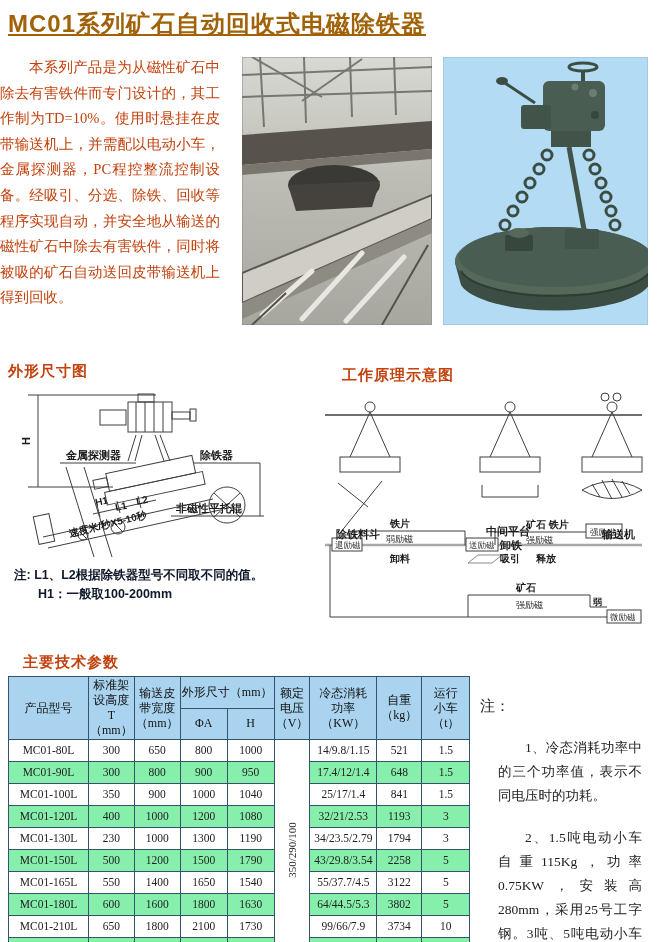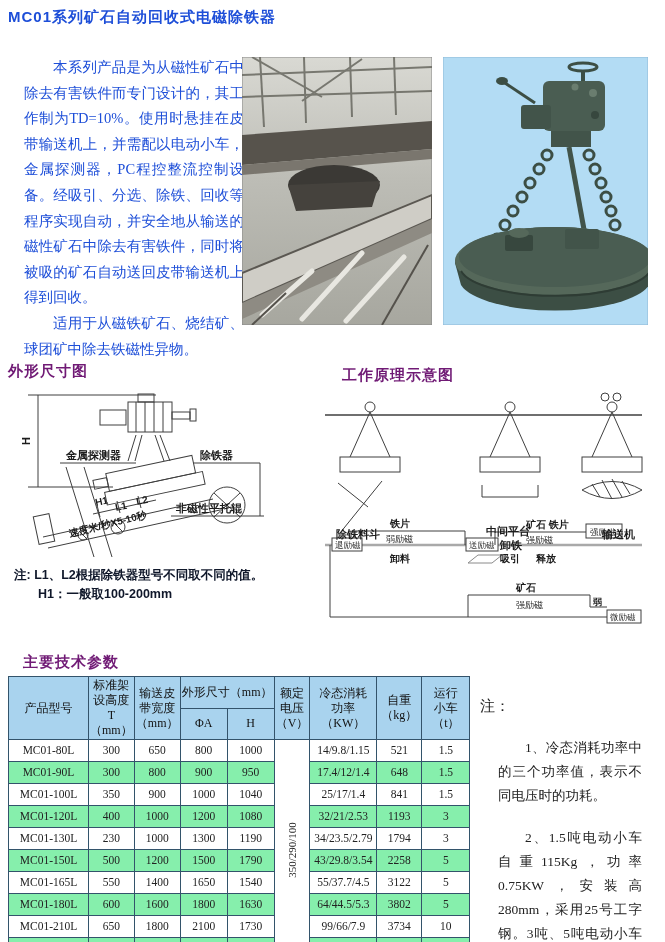--- a/index.html
+++ b/index.html
@@ -2,34 +2,34 @@
 <html><head>
 <meta charset="utf-8">
 <style>
   html,body{margin:0;padding:0;background:#fff;}
   .page{position:relative;width:665px;height:942px;background:#fff;overflow:hidden;
         font-family:"Liberation Serif", serif;color:#1c1c1c;}
   .abs{position:absolute;}
 
   
   .main-title{left:8px;top:8px;font-family:"Liberation Sans",sans-serif;
-    font-weight:bold;font-size:15px;letter-spacing:1px;color:#1d4ed8;}
-
-  
-  .intro{left:24px;top:55px;width:220px;font-size:14.5px;line-height:25.6px;
-    text-align:justify;color:#1d4ed8;}
+    font-weight:bold;font-size:24px;letter-spacing:1px;color:#a16207;text-decoration:underline;}
+
+  
+  .intro{left:0;top:55px;width:220px;font-size:14.5px;line-height:25.6px;
+    text-align:justify;color:#c2410c;}
   .intro p{margin:0;text-indent:2em;}
 
   
   .photo1{left:242px;top:57px;width:190px;height:268px;}
   .photo2{left:443px;top:57px;width:205px;height:268px;}
 
   
   .sec-head{font-family:"Liberation Sans",sans-serif;font-weight:bold;
-    font-size:15px;color:#701a75;letter-spacing:1px;}
+    font-size:15px;color:#c2410c;letter-spacing:1px;}
 
   
   .fig-note{left:14px;top:566px;font-family:"Liberation Sans",sans-serif;
     font-weight:bold;font-size:12.5px;line-height:19px;color:#0f172a;}
   .fig-note .l2{padding-left:24px;}
 
   
   .tbl-head{left:23px;top:653px;}
   table.params{position:absolute;left:8px;top:676px;border-collapse:collapse;
     table-layout:fixed;font-family:"Liberation Serif",serif;}
@@ -56,21 +56,20 @@
 </style>
 </head>
 <body>
 
 <div class="page">
 
   <div class="abs main-title">MC01系列矿石自动回收式电磁除铁器</div>
 
   <div class="abs intro">
     <p>本系列产品是为从磁性矿石中除去有害铁件而专门设计的，其工作制为TD=10%。使用时悬挂在皮带输送机上，并需配以电动小车，金属探测器，PC程控整流控制设备。经吸引、分选、除铁、回收等程序实现自动，并安全地从输送的磁性矿石中除去有害铁件，同时将被吸的矿石自动送回皮带输送机上得到回收。</p>
-    <p>适用于从磁铁矿石、烧结矿、球团矿中除去铁磁性异物。</p>
   </div>
 
   <div class="abs photo1">
     <svg width="190" height="268" viewBox="0 0 190 268">
       <defs>
         <linearGradient id="bw" x1="0" y1="0" x2="0" y2="1">
           <stop offset="0" stop-color="#d9d9d3"></stop>
             <stop offset="0.45" stop-color="#bdbdb6"></stop>
           <stop offset="1" stop-color="#a7a79f"></stop>
         </linearGradient>

